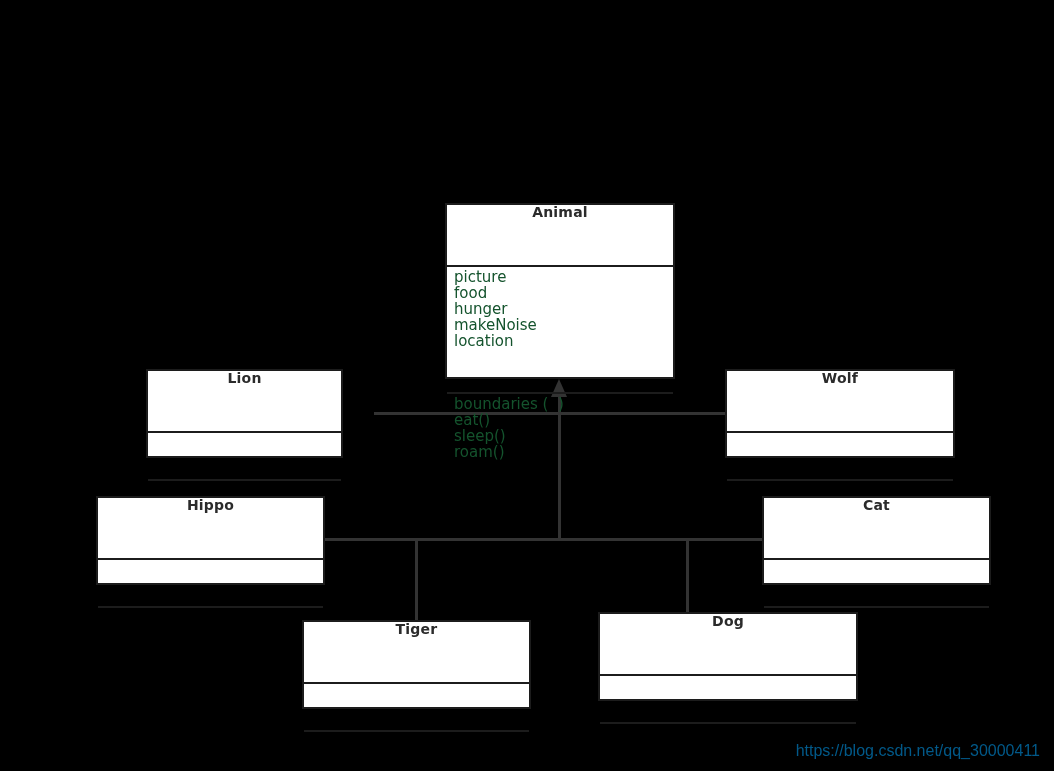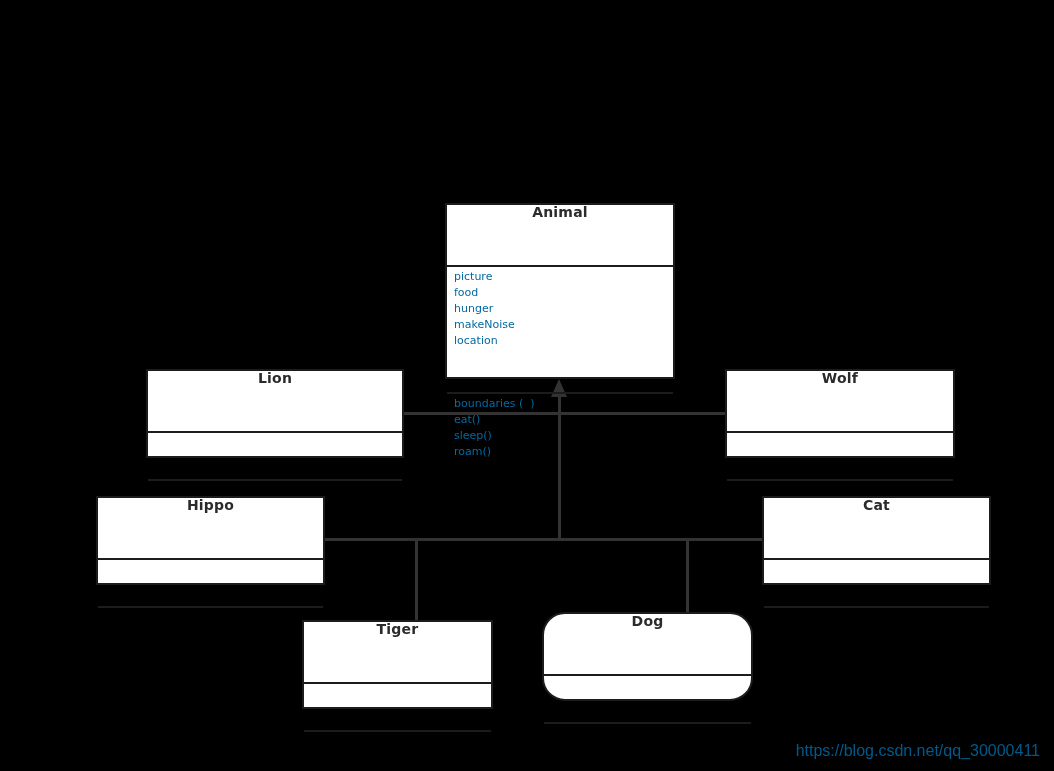--- a/index.html
+++ b/index.html
@@ -43,42 +43,42 @@
   }
   .uml-compartment {
     box-sizing: border-box;
     border-top: 2px solid #1c1c1c;
     padding: 2px 6px 3px 7px;
   }
   .uml-compartment.empty {
     padding: 0;
   }
   .uml-item {
-    font-size: 11px;
-    color: #0369a1;
+    font-size: 15px;
+    color: #14532d;
     line-height: 16px;
     white-space: pre;
   }
 
   
   #class-animal { left: 445px; top: 203px; width: 230px; height: 176px; }
   #class-animal .uml-title { height: 29px; }
   #class-animal .attrs { height: 81px; }
   #class-animal .ops   { flex: 1 1 auto; }
 
   
   .subclass .uml-title { height: 29px; }
   .subclass .uml-compartment { height: 30px; }
 
-  #class-lion  { left: 146px; top: 369px; width: 258px; height: 89px; }
+  #class-lion  { left: 146px; top: 369px; width: 197px; height: 89px; }
   #class-wolf  { left: 725px; top: 369px; width: 230px; height: 89px; }
   #class-hippo { left:  96px; top: 496px; width: 229px; height: 89px; }
   #class-cat   { left: 762px; top: 496px; width: 229px; height: 89px; }
-  #class-tiger { left: 302px; top: 620px; width: 191px; height: 89px; }
-  #class-dog   { left: 542px; top: 612px; width: 211px; height: 89px; border-radius: 23px; }
+  #class-tiger { left: 302px; top: 620px; width: 229px; height: 89px; }
+  #class-dog   { left: 598px; top: 612px; width: 260px; height: 89px; }
 
   
   .conn {
     position: absolute;
     background: #333333;
     z-index: 2;
   }
   .conn-h { height: 3px; }
   .conn-v { width: 3px; }
 

